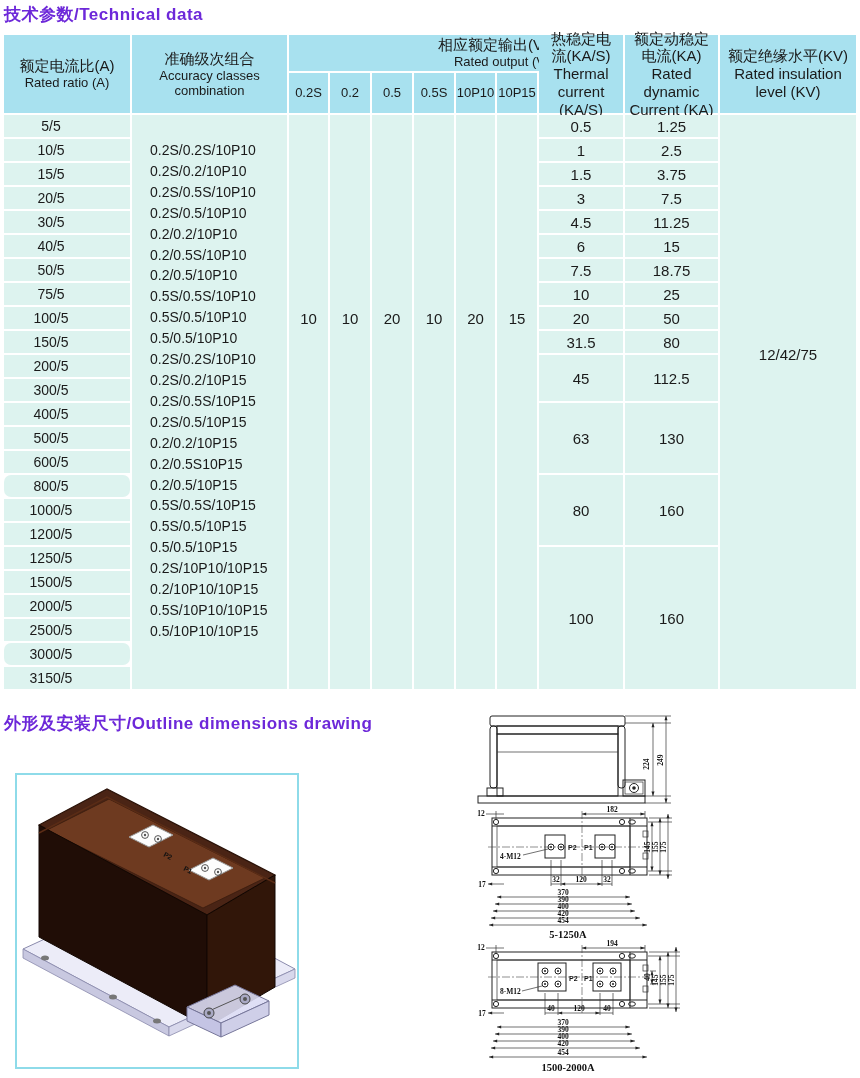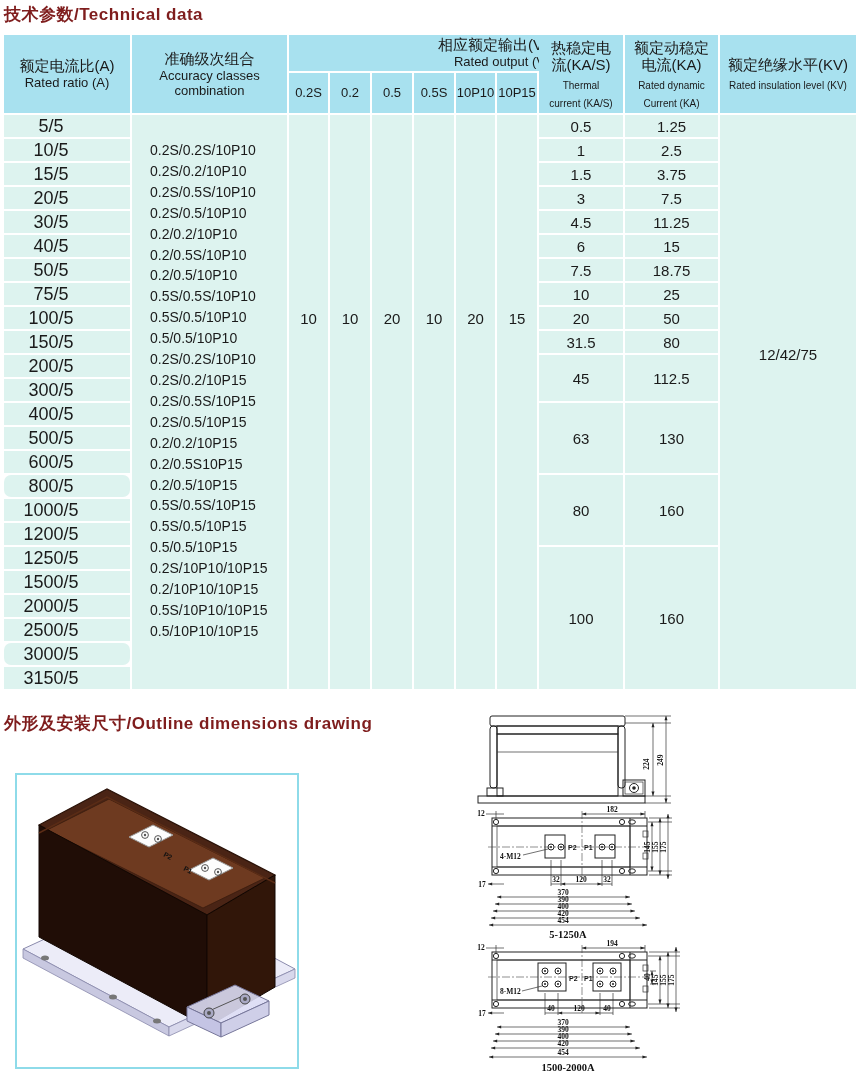--- a/index.html
+++ b/index.html
@@ -1,28 +1,28 @@
 <!DOCTYPE html>
 <html><head>
 <meta charset="utf-8">
 <style>
   html,body{margin:0;padding:0;}
   body{width:860px;height:1078px;position:relative;background:#fff;overflow:hidden;
        font-family:"Liberation Sans",sans-serif;color:#1a1a1a;}
   .abs{position:absolute;}
-  .sec-title{position:absolute;left:4px;font-size:17px;font-weight:bold;letter-spacing:.5px;color:#7f1d1d;}
+  .sec-title{position:absolute;left:4px;font-size:17px;font-weight:bold;letter-spacing:.5px;color:#6d28d9;}
   
   #tbl{position:absolute;left:4px;top:35px;width:852px;height:656px;}
   .hcell{position:absolute;background:#a8e1ef;display:flex;flex-direction:column;align-items:center;
          justify-content:center;text-align:center;line-height:1.18;}
   .zh{font-size:15px;}
   .en{font-size:13px;}
-  .en-s{font-size:10px;margin-top:6px;}
+  .en-s{font-size:15px;}
   .bcell{position:absolute;background:#ddf3ef;}
-  .ratio{display:flex;align-items:center;justify-content:center;font-size:18px;
+  .ratio{display:flex;align-items:center;justify-content:center;font-size:14px;
          padding-right:32px;box-sizing:border-box;text-align:center;}
   .numcell{display:flex;align-items:center;justify-content:center;font-size:15px;}
   .acc{font-size:14px;line-height:20.9px;padding:25px 0 0 18px;box-sizing:border-box;}
   .vaval{position:absolute;top:195px;left:0;right:0;text-align:center;font-size:15px;}
   .insval{position:absolute;top:231px;left:0;right:0;text-align:center;font-size:15px;}
   
   svg text{font-family:"Liberation Serif",serif;font-weight:bold;fill:#111;}
   .dimtxt{font-size:7.5px;}
   .cap{font-size:10.5px;}
   .ptxt{font-size:7px;font-family:"Liberation Sans",sans-serif;}

